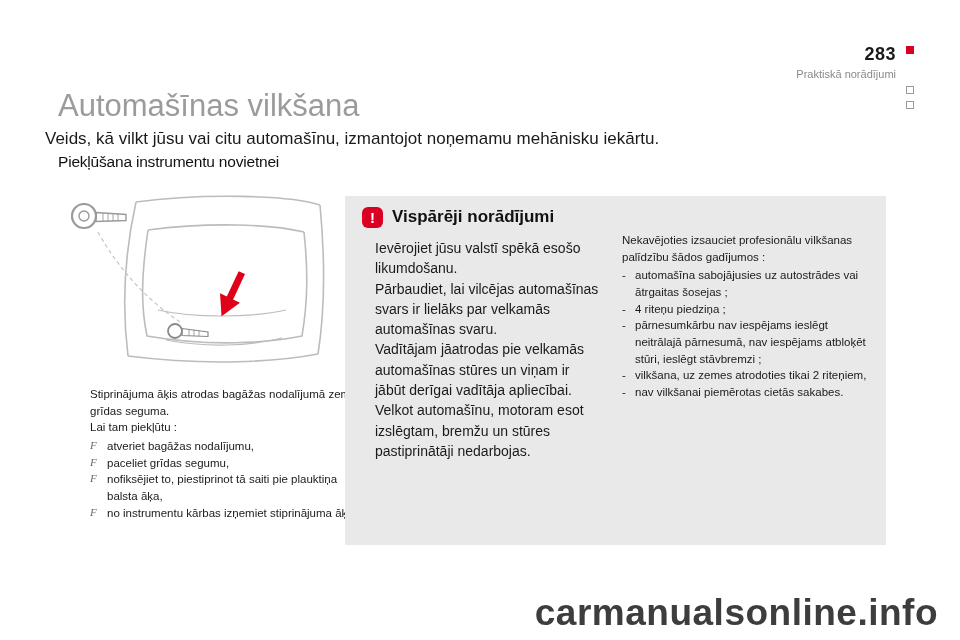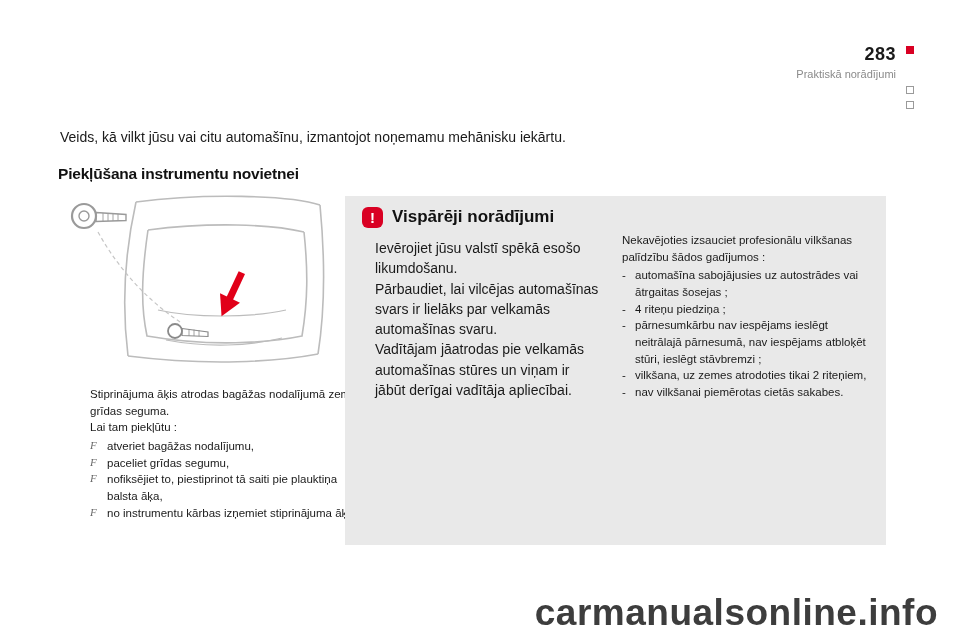--- a/index.html
+++ b/index.html
@@ -10,22 +10,22 @@
   .corner { position:absolute; top:44px; right:64px; text-align:right; }
   .page-number { font-size:18px; font-weight:bold; color:#1a1a1a; letter-spacing:0.5px; }
   .section-label { font-size:11px; color:#8a8a8a; margin-top:3px; }
   .marker { position:absolute; right:46px; width:8px; height:8px; }
   .marker-filled { top:46px; background:#d90023; }
   .marker-empty1 { top:86px; border:1px solid #9a9a9a; background:#fff; }
   .marker-empty2 { top:101px; border:1px solid #9a9a9a; background:#fff; }
 
   
   .doc-title { position:absolute; left:58px; top:88px; font-size:31px; font-weight:400; color:#9b9b9b; }
-  .doc-subtitle { position:absolute; left:60px; top:129px; font-size:14px; color:#1a1a1a; }
-  .section-heading { position:absolute; left:58px; top:165px; font-size:15.5px; font-weight:bold; color:#111; letter-spacing:-0.2px; }
+  .doc-subtitle { position:absolute; left:45px; top:129px; font-size:17px; color:#1a1a1a; }
+  .section-heading { position:absolute; left:58px; top:153px; font-size:15.5px; font-weight:normal; color:#111; letter-spacing:-0.2px; }
 
   
   .illustration { position:absolute; left:58px; top:190px; width:272px; height:182px; }
 
   
   .left-col { position:absolute; left:58px; top:386px; width:278px; font-size:11.5px; line-height:1.45; color:#1a1a1a;margin-left:32px; }
   .left-col p { margin:0; }
   .steps { margin-top:2px; }
   .step { display:flex; align-items:flex-start; }
   .step .glyph { width:17px; flex:0 0 17px; color:#6a6a6a; font-size:11px; font-style:italic; font-family:"Liberation Serif", serif; }
@@ -52,20 +52,21 @@
 <div class="page">
 
   <div class="corner">
     <div class="page-number">283</div>
     <div class="section-label">Praktiskā norādījumi</div>
   </div>
   <div class="marker marker-filled"></div>
   <div class="marker marker-empty1"></div>
   <div class="marker marker-empty2"></div>
 
+  <h1 class="doc-title">Automašīnas vilkšana</h1>
   <div class="doc-subtitle">Veids, kā vilkt jūsu vai citu automašīnu, izmantojot noņemamu mehānisku iekārtu.</div>
   <h2 class="section-heading">Piekļūšana instrumentu novietnei</h2>
 
   <div class="illustration">
     <svg width="272" height="182" viewBox="0 0 272 182">
 
       <g stroke="#9a9a9a" fill="none">
         <circle cx="26" cy="26" r="12" stroke-width="2.2"></circle>
         <circle cx="26" cy="26" r="5" stroke-width="1.4"></circle>
         <path d="M38,22.5 L68,24.5 L68,30.5 L38,31.5 Z" stroke-width="1.4"></path>
@@ -122,20 +123,21 @@
   </div>
 
   <div class="info-box">
     <div class="warn-icon">!</div>
     <div class="box-heading">Vispārēji norādījumi</div>
 
     <div class="box-col1">
       <p>Ievērojiet jūsu valstī spēkā esošo likumdošanu.</p>
       <p>Pārbaudiet, lai vilcējas automašīnas svars ir lielāks par velkamās automašīnas svaru.</p>
       <p>Vadītājam jāatrodas pie velkamās automašīnas stūres un viņam ir jābūt derīgai vadītāja apliecībai.</p>
+      <p>Velkot automašīnu, motoram esot izslēgtam, bremžu un stūres pastiprinātāji nedarbojas.</p>
     </div>
 
     <div class="box-col2">
       <p class="intro">Nekavējoties izsauciet profesionālu vilkšanas palīdzību šādos gadījumos :</p>
       <div class="hyph-item">
         <span class="dash">-</span>
         <span class="txt">automašīna sabojājusies uz autostrādes vai ātrgaitas šosejas ;</span>
       </div>
       <div class="hyph-item">
         <span class="dash">-</span>

